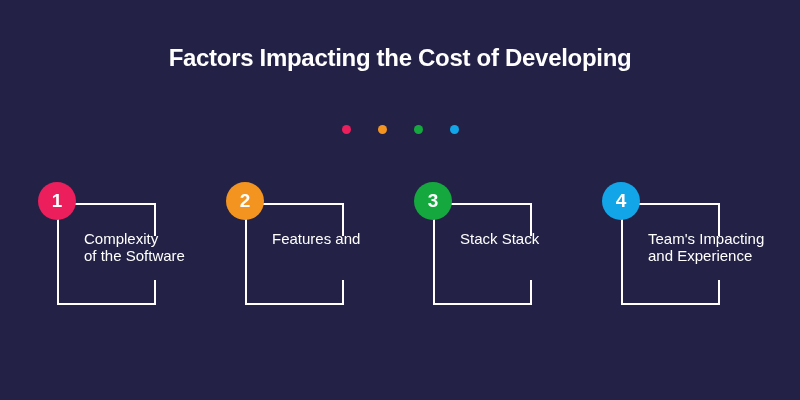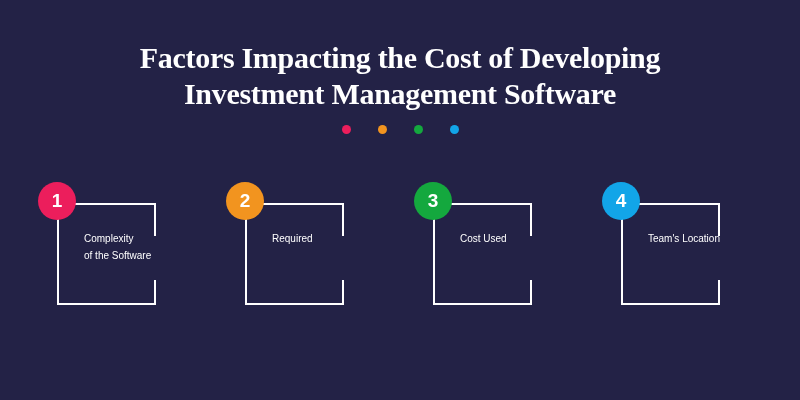--- a/index.html
+++ b/index.html
@@ -26,22 +26,22 @@
   .title-block {
     position: absolute;
     left: 0;
     top: 40px;
     width: 800px;
     text-align: center;
   }
   .title-line {
     display: block;
     color: #ffffff;
-    font-family: Liberation Serif, serif;
-    font-size: 30px;
+    font-family: Liberation Sans, sans-serif;
+    font-size: 24px;
     font-weight: bold;
     line-height: 36px;
     letter-spacing: -0.3px;
     white-space: nowrap;
   }
 
   
   .dot-row {
     position: absolute;
     left: 0;
@@ -137,38 +137,37 @@
     z-index: 3;
   }
 
   .card-text {
     position: absolute;
     left: 46px;
     top: 60px;
     width: 150px;
     color: #ffffff;
     font-family: "Liberation Sans", sans-serif;
-    font-size: 10px;
+    font-size: 15px;
     font-weight: normal;
     line-height: 17px;
     z-index: 2;
   }
   .card-text .tline {
     display: block;
     white-space: nowrap;
   }
 </style>
 </head>
 <body style="background: rgb(35, 34, 70);">
 
 <div class="canvas">
 
   <div class="title-block">
     <span class="title-line">Factors Impacting the Cost of Developing</span>
-    <span class="title-line">Investment Management Software</span>
   </div>
 
   <div class="dot-row">
     <span class="dot" style="background-color: rgb(236, 30, 92);"></span>
     <span class="dot" style="background-color: rgb(242, 148, 31);"></span>
     <span class="dot" style="background-color: rgb(20, 168, 62);"></span>
     <span class="dot" style="background-color: rgb(18, 165, 232);"></span>
   </div>
 
   <div class="cards">
@@ -187,42 +186,43 @@
     </div>
 
     <div class="card card-2">
       <span class="frame-top"></span>
       <span class="frame-left"></span>
       <span class="frame-bottom"></span>
       <span class="frame-right-top"></span>
       <span class="frame-right-bottom"></span>
       <span class="badge" style="background-color: rgb(242, 148, 31);">2</span>
       <div class="card-text">
-        <span class="tline">Required</span>
+        <span class="tline">Features and</span>
       </div>
     </div>
 
     <div class="card card-3">
       <span class="frame-top"></span>
       <span class="frame-left"></span>
       <span class="frame-bottom"></span>
       <span class="frame-right-top"></span>
       <span class="frame-right-bottom"></span>
       <span class="badge" style="background-color: rgb(20, 168, 62);">3</span>
       <div class="card-text">
-        <span class="tline">Cost Used</span>
+        <span class="tline">Stack Stack</span>
       </div>
     </div>
 
     <div class="card card-4">
       <span class="frame-top"></span>
       <span class="frame-left"></span>
       <span class="frame-bottom"></span>
       <span class="frame-right-top"></span>
       <span class="frame-right-bottom"></span>
       <span class="badge" style="background-color: rgb(18, 165, 232);">4</span>
       <div class="card-text">
-        <span class="tline">Team's Location</span>
+        <span class="tline">Team's Impacting</span>
+        <span class="tline">and Experience</span>
       </div>
     </div>
 
   </div>
 </div>
 
 </body></html>

